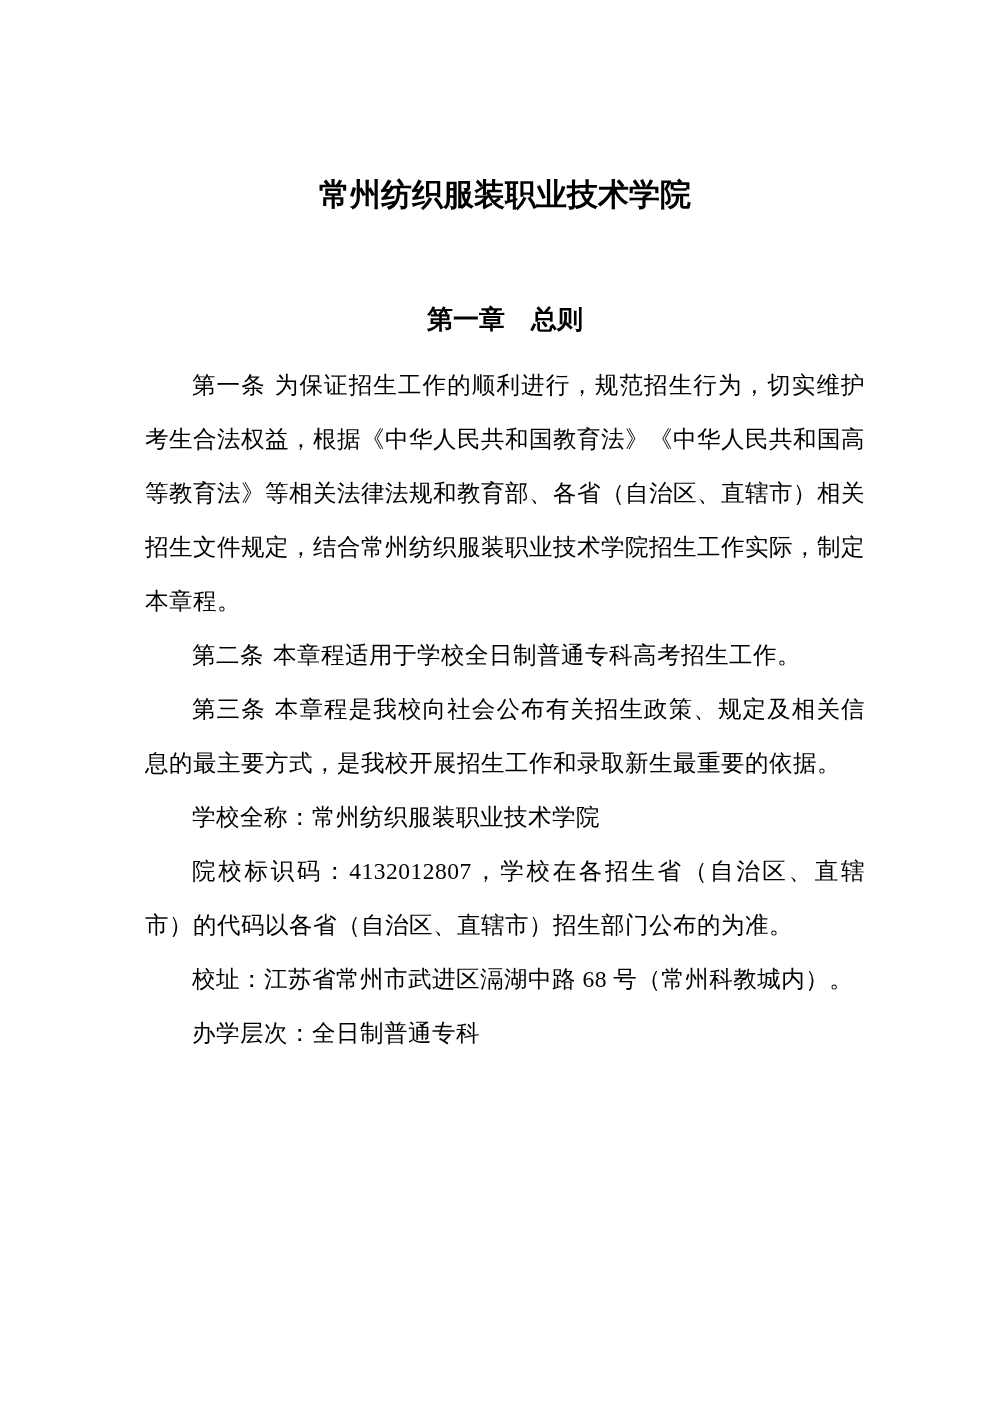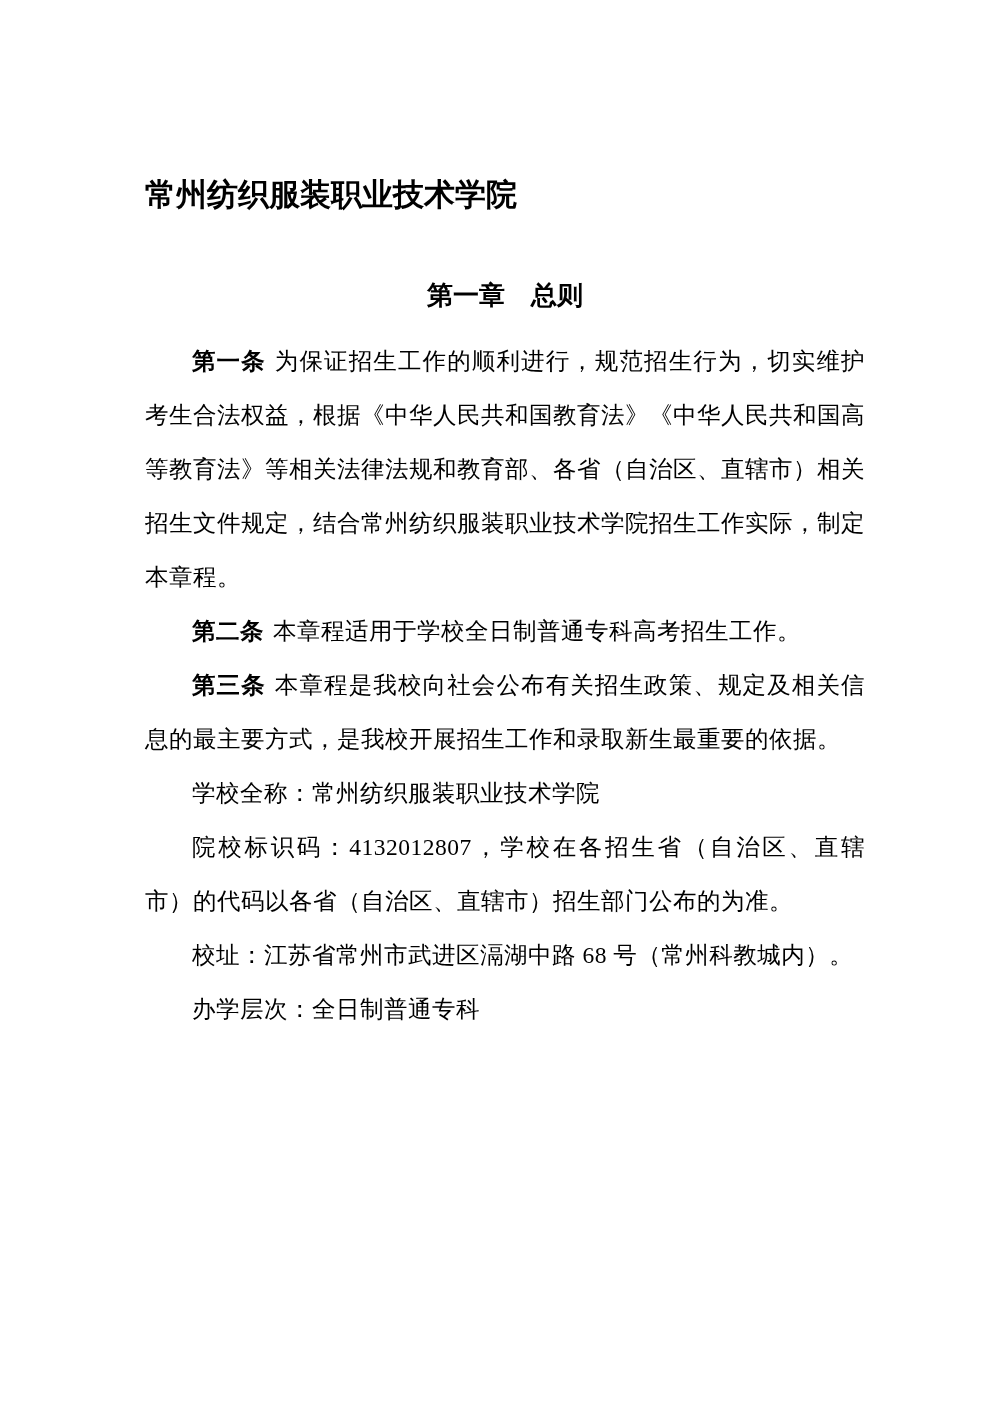--- a/index.html
+++ b/index.html
@@ -17,48 +17,48 @@
     margin: 0 auto;
   }
   .content {
     box-sizing: border-box;
     width: 100%;
     height: 100%;
     padding: 172px 132px 0 145px;
   }
   .doc-title {
     margin: 0;
-    text-align: left;
+    text-align: center;
     font-family: Liberation Serif, serif;
     font-weight: 700;
     font-size: 31px;
     line-height: 46px;
     color: #000000;
   }
   .chapter-heading {
-    margin: 60px 0 20px 0;
+    margin: 84px 0 20px 0;
     text-align: center;
     font-family: "Liberation Serif", "DejaVu Serif", serif;
     font-weight: 700;
     font-size: 26px;
     line-height: 36px;
     color: #000000;
   }
   .body-text p {
     margin: 0;
     font-family: "Liberation Serif", "DejaVu Serif", serif;
     font-size: 23.5px;
     line-height: 54px;
     text-align: justify;
     text-indent: 47px;
     color: #000000;
     letter-spacing: 0.5px;
   }
   .body-text p b.plabel {
-    font-weight: 700;
+    font-weight: 400;
     margin-right: 9px;
   }
 </style>
 </head>
 <body>
 
 <div class="page">
   <div class="content">
 
     <h1 class="doc-title">

